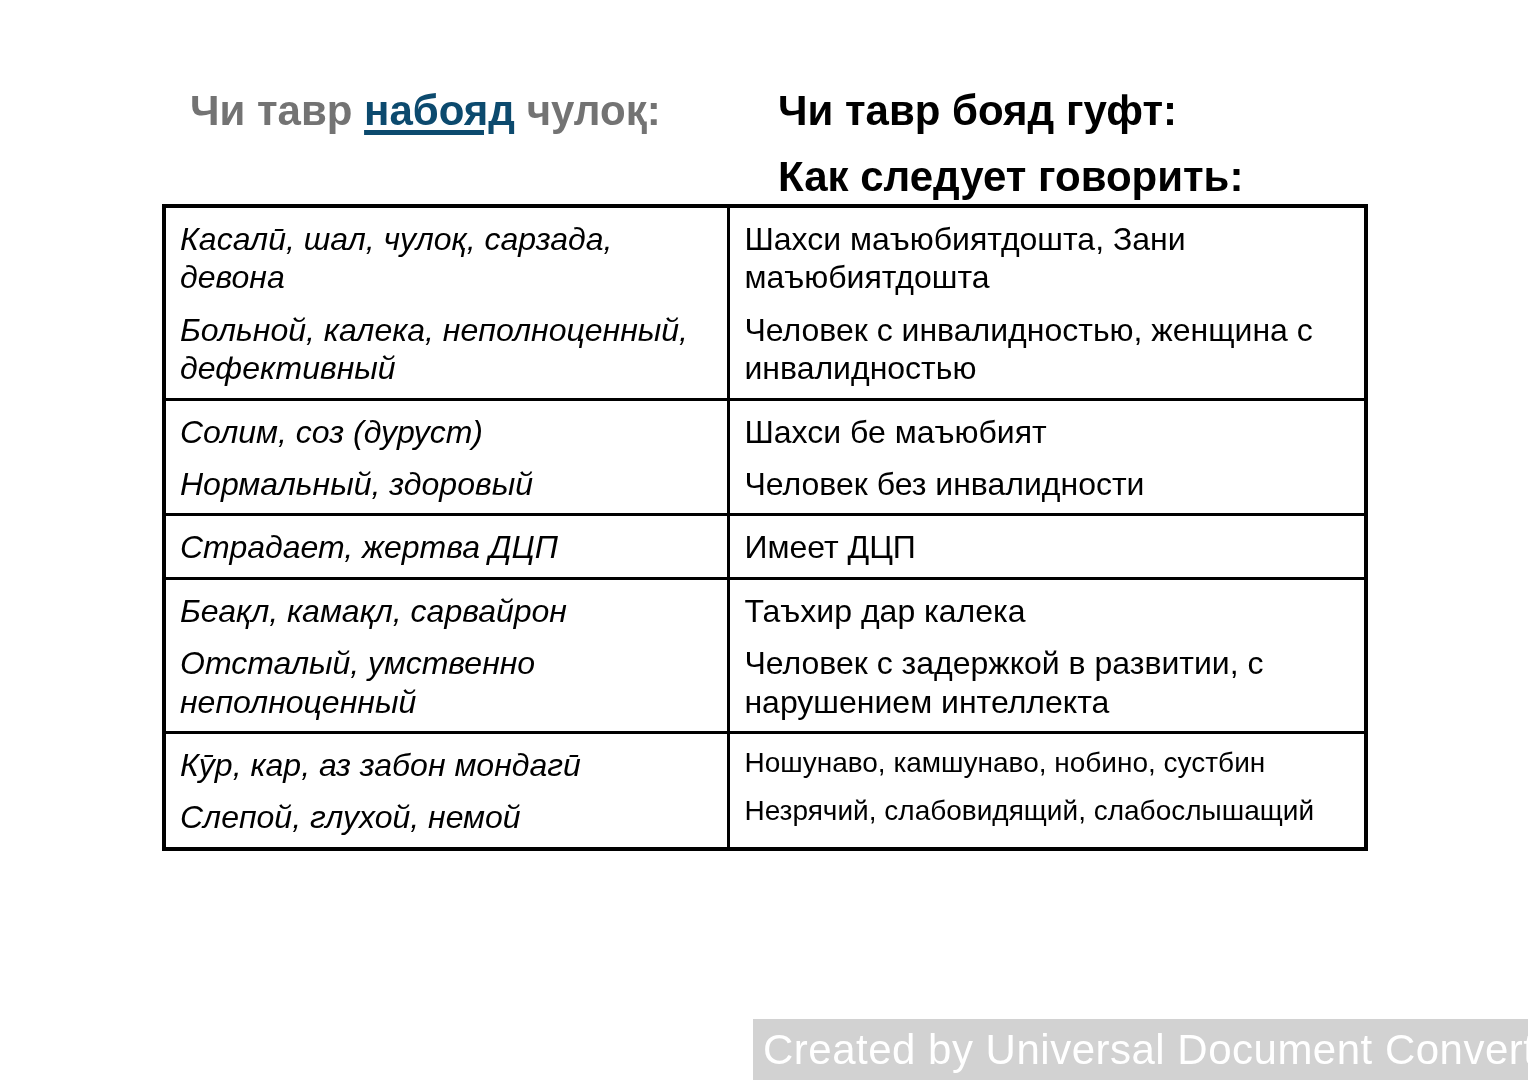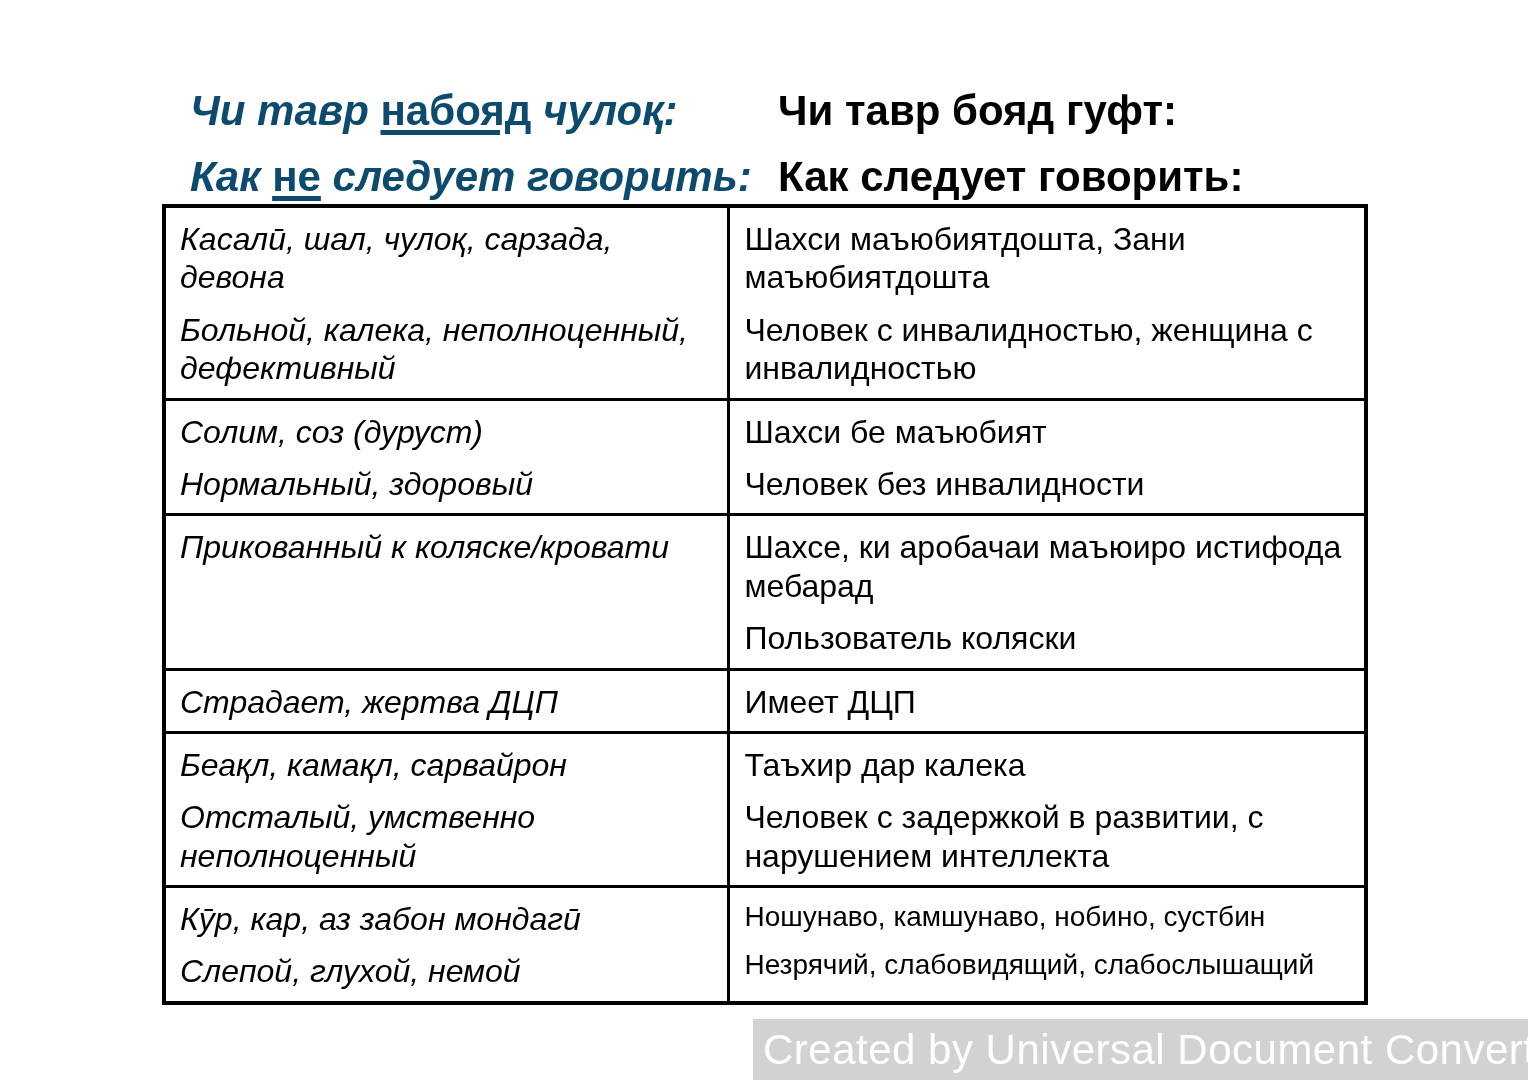--- a/index.html
+++ b/index.html
@@ -20,21 +20,21 @@
     top: 78px;
     left: 190px;
     display: flex;
     font-weight: bold;
     font-size: 42px;
     line-height: 66px;
     white-space: nowrap;
   }
   .header-col { display: flex; flex-direction: column; }
   .header-col.wrong { width: 588px; }
-  .green { color: #0c4a6e; font-style: italic; }
+  .green { color: #737373; }
   .em-black {
     color: #0c4a6e;
     text-decoration: underline;
     text-decoration-thickness: 5px;
     text-underline-offset: 5px;
     margin-top: 30px;
   }
 
   
   table.terms {
@@ -90,23 +90,20 @@
 </head>
 <body>
 
 <div class="slide">
 
   <div class="header">
     <div class="header-col wrong">
       <div>
         <span class="green">Чи тавр </span><span class="em-black">набояд</span><span class="green"> чулоқ:</span>
       </div>
-      <div>
-        <span class="green">Как </span><span class="em-black">не</span><span class="green"> следует говорить:</span>
-      </div>
     </div>
     <div class="header-col">
       <div>Чи тавр бояд гуфт:</div>
       <div>Как следует говорить:</div>
     </div>
   </div>
 
   <table class="terms">
     <tbody>
       <tr class="r1">
@@ -120,29 +117,20 @@
         </td>
       </tr>
       <tr class="r2">
         <td class="col-wrong">
           <p>Солим, соз (дуруст)</p>
           <p>Нормальный, здоровый</p>
         </td>
         <td class="col-correct">
           <p>Шахси бе маъюбият</p>
           <p>Человек без инвалидности</p>
-        </td>
-      </tr>
-      <tr class="r3">
-        <td class="col-wrong">
-          <p>Прикованный к коляске/кровати</p>
-        </td>
-        <td class="col-correct">
-          <p>Шахсе, ки аробачаи маъюиро истифода мебарад</p>
-          <p>Пользователь коляски</p>
         </td>
       </tr>
       <tr class="r4">
         <td class="col-wrong">
           <p>Страдает, жертва ДЦП</p>
         </td>
         <td class="col-correct">
           <p>Имеет ДЦП</p>
         </td>
       </tr>

